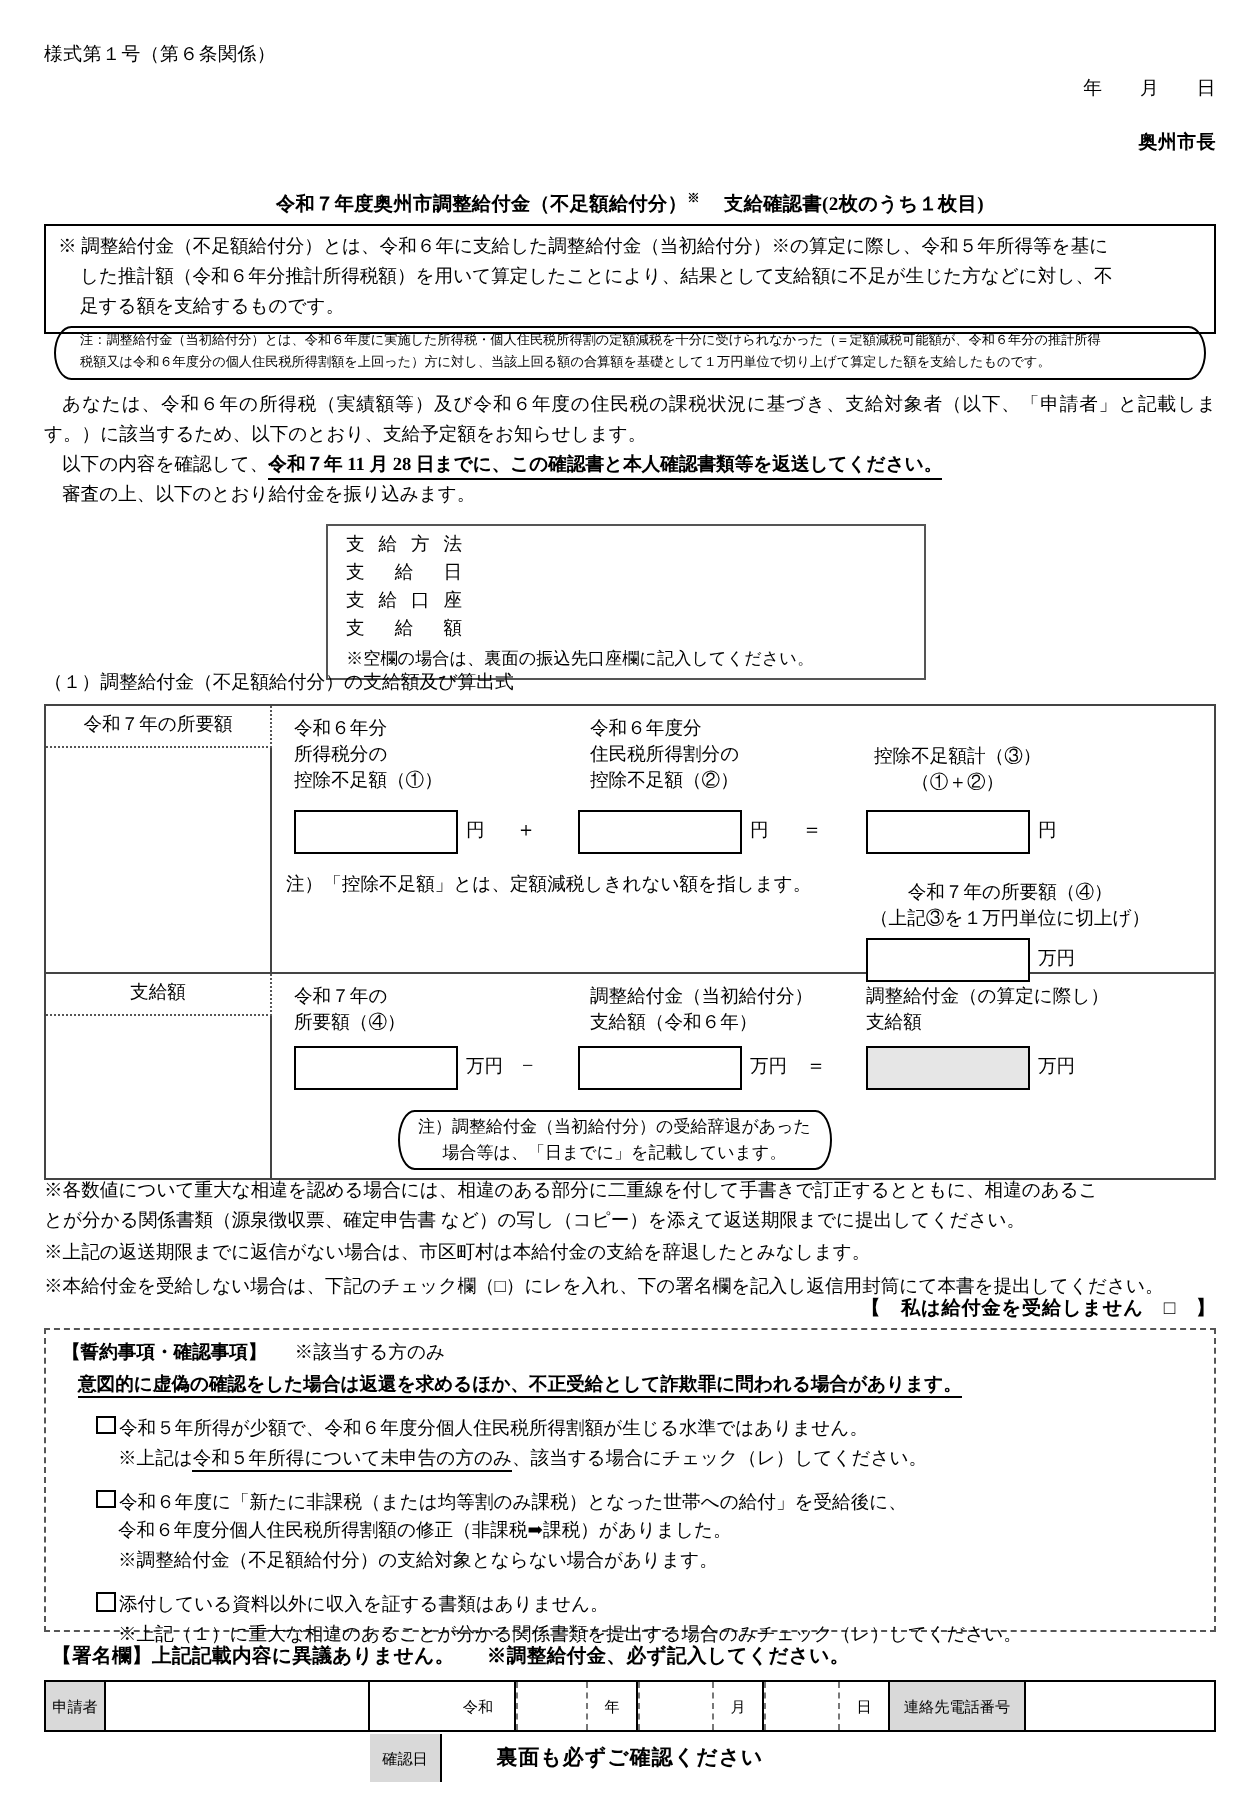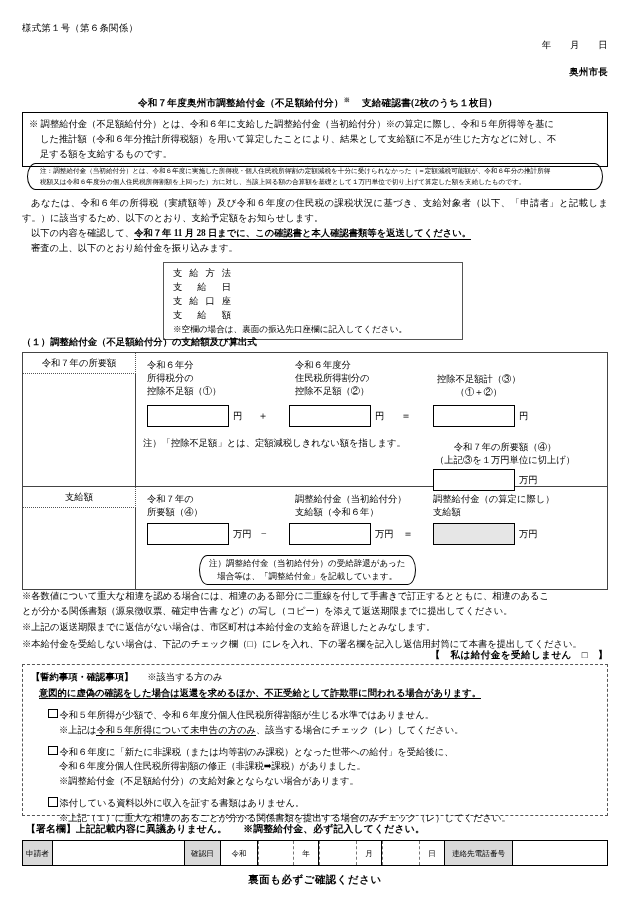--- a/index.html
+++ b/index.html
@@ -140,21 +140,21 @@
     text-justify: inter-character;
   }
   .pay-box .hint { font-size: 8.6px; }
 
   
   .sec-head {
     position: absolute;
     left: 22px;
     top: 336px;
     font-size: 9.4px;
-    font-weight: bold;
+    font-weight: normal;
   }
 
   
   .calc-table {
     position: absolute;
     left: 22px;
     top: 352px;
     width: 586px;
     box-sizing: border-box;
     border: 1.1px solid #444;
@@ -324,21 +324,21 @@
     justify-content: center;
     font-size: 7.6px;
     border-right: 1.1px solid #000;
   }
   .sign-table > div:last-child { border-right: none; }
   .sign-table .gray { background: #d9d9d9; }
   .sign-table .dashL { border-left: 1.1px dashed #777; }
   .sign-table .dashR { border-right: 1.1px dashed #777; }
   .c-applicant { width: 30px; }
   .c-name { width: 132px; }
-  .c-confirm { width: 36px; }
+  .c-confirm { width: 36px; margin-top: 26px; }
   .c-reiwa { width: 37px; font-size: 9px; }
   .c-blank1 { width: 36px; }
   .c-year { width: 25px; font-size: 9px; }
   .c-blank2 { width: 38px; }
   .c-month { width: 25px; font-size: 9px; }
   .c-blank3 { width: 38px; }
   .c-day { width: 25px; font-size: 9px; }
   .c-tel { width: 68px; }
   .c-telval { flex: 1; }
 
@@ -477,21 +477,21 @@
 
       <div class="amt-box shaded" style="left:410px; top:36px; width:82px;"></div>
       <div class="unit" style="left:496px; top:36px;">万円</div>
 
       <svg class="arrow-up" style="left:300px; top:58px;" width="14" height="13" viewBox="0 0 14 13">
         <polygon points="7,0 13,6.5 9,6.5 9,12.5 5,12.5 5,6.5 1,6.5" fill="#000"></polygon>
       </svg>
 
       <div class="bracket-note" style="left:176px; top:68px;">
         <span>注）調整給付金（当初給付分）の受給辞退があった</span><br>
-        <span>場合等は、「調整給付金」を記載しています。</span>
+        <span>場合等は、「日までに」を記載しています。</span>
       </div>
     </div>
   </div>
 
   <div class="xnote" style="top:589px;">
     <span class="hang">※各数値について重大な相違を認める場合には、相違のある部分に二重線を付して手書きで訂正するとともに、相違のあるこ</span>
     <span class="hang">とが分かる関係書類（源泉徴収票、確定申告書 など）の写し（コピー）を添えて返送期限までに提出してください。</span>
   </div>
   <div class="xnote" style="top:620px;">※上記の返送期限までに返信がない場合は、市区町村は本給付金の支給を辞退したとみなします。</div>
   <div class="xnote" style="top:637px;">※本給付金を受給しない場合は、下記のチェック欄（□）にレを入れ、下の署名欄を記入し返信用封筒にて本書を提出してください。</div>

